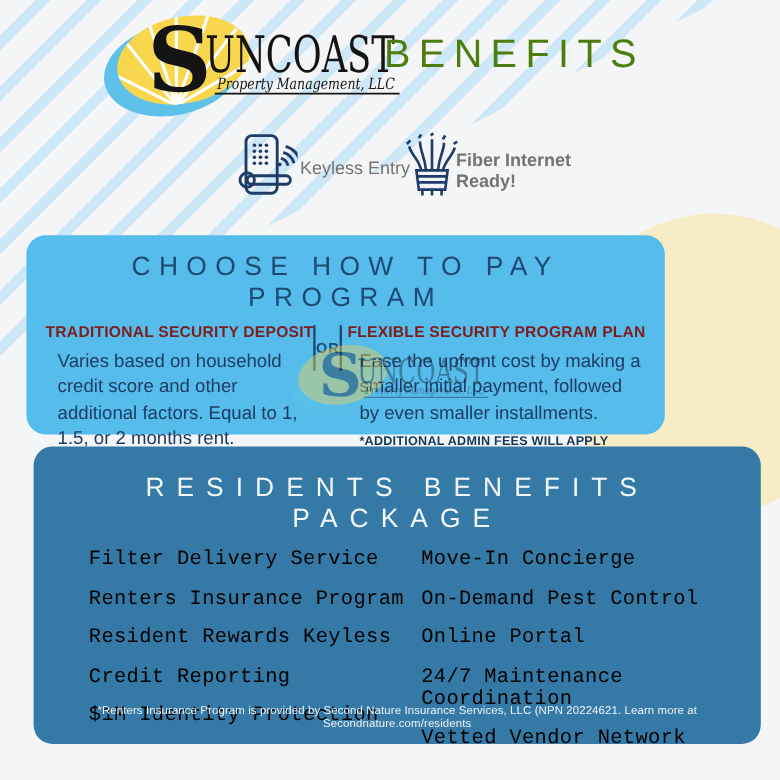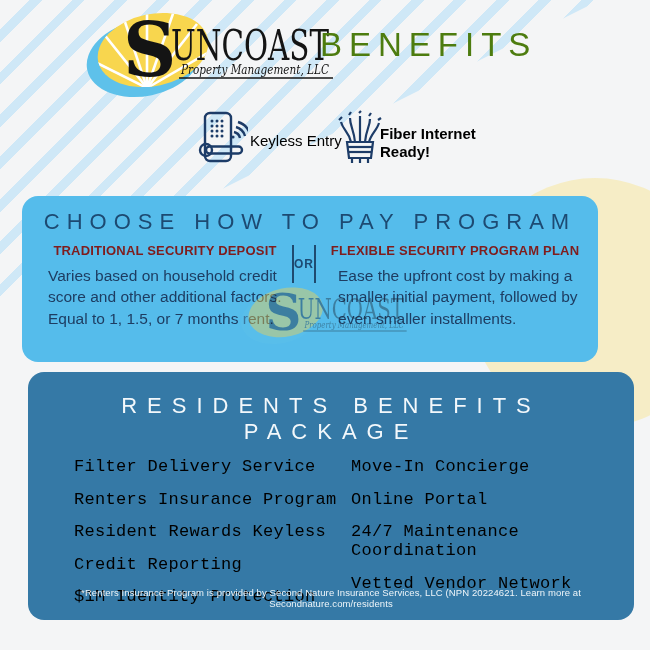--- a/index.html
+++ b/index.html
@@ -11,24 +11,24 @@
     background:repeating-linear-gradient(135deg,rgba(0,0,0,0) 0 21px,#cfe8f7 21px 30px);
     clip-path:polygon(0 0,600px 0,0 300px);}
   .cream-blob{position:absolute;right:-70px;top:178px;width:250px;height:250px;border-radius:50%;background:#f6edc6;}
 
   
   .logo{position:absolute;left:85px;top:8px;}
   .page-title{position:absolute;left:320px;top:26px;font-size:33px;letter-spacing:7px;color:#4d7c0f;font-weight:500;}
 
   
   .feature-icon{position:absolute;}
-  .feature-label{position:absolute;font-size:15px;color:#000000;line-height:18px;}
+  .feature-label{position:absolute;font-size:15px;color:#737373;line-height:18px;}
 
   
-  .pay-box{position:absolute;left:22px;top:196px;width:576px;height:166px;background:#55bceb;border-radius:16px;}
+  .pay-box{position:absolute;left:22px;top:196px;width:532px;height:166px;background:#55bceb;border-radius:16px;}
   .pay-title{margin:13px 0 8px 0;text-align:center;font-size:22px;letter-spacing:7px;color:#1d4a72;font-weight:500;}
   .pay-cols{display:flex;padding:0 16px;align-items:flex-start;}
   .pay-col{width:268px;}
   .pay-col-heading{font-size:13px;font-weight:bold;color:#7f1d1d;text-align:center;white-space:nowrap;letter-spacing:.2px;margin-bottom:7px;}
   .pay-col-body{font-size:15.5px;color:#1e3d62;line-height:1.38;padding-left:10px;}
   .pay-footnote{font-size:10.5px;font-weight:bold;color:#14385c;padding-left:10px;margin-top:7px;letter-spacing:.2px;}
   .pay-divider{width:38px;display:flex;flex-direction:row;align-items:center;margin-top:2px;}
   .pay-divider .rule{width:2px;height:38px;background:#1f4a6f;}
   .pay-divider .or{font-size:12px;font-weight:bold;color:#1d4a72;margin:8px 0;letter-spacing:1px;}
   .watermark{position:absolute;left:218px;top:88px;opacity:.42;}
@@ -128,30 +128,31 @@
   <div class="feature-label" style="left:380px;top:125px;font-weight:bold;">
     <div>Fiber Internet</div>
     <div>Ready!</div>
   </div>
 
   <div class="pay-box">
     <div class="pay-title">CHOOSE HOW TO PAY PROGRAM</div>
     <div class="pay-cols">
       <div class="pay-col">
         <div class="pay-col-heading">TRADITIONAL SECURITY DEPOSIT</div>
-        <div class="pay-col-body">Varies based on household credit score and other additional factors. Equal to 1, 1.5, or 7 months rent.</div>
+        <div class="pay-col-body">Varies based on household credit score and other additional factors. Equal to 1, 1.5, or 2 months rent.</div>
       </div>
       <div class="pay-divider">
         <div class="rule"></div>
         <div class="or">OR</div>
         <div class="rule"></div>
       </div>
       <div class="pay-col">
         <div class="pay-col-heading">FLEXIBLE SECURITY PROGRAM PLAN</div>
         <div class="pay-col-body">Ease the upfront cost by making a smaller initial payment, followed by even smaller installments.</div>
+        <div class="pay-footnote">*ADDITIONAL ADMIN FEES WILL APPLY</div>
       </div>
     </div>
 
     <svg class="watermark" width="168" height="64" viewBox="0 0 250 95">
       <ellipse cx="59" cy="50" rx="58" ry="38" transform="rotate(-12 59 50)" fill="#5ec1ea"></ellipse>
       <ellipse cx="68" cy="42" rx="56" ry="36" transform="rotate(-12 68 42)" fill="#f8d64e"></ellipse>
       <text class="logo-serif" x="38" y="68" font-size="74" font-weight="bold" fill="#1b2b3a">S</text>
       <text class="logo-serif" x="86" y="52" font-size="42" fill="#1b2b3a" textLength="158" lengthAdjust="spacingAndGlyphs">UNCOAST</text>
       <text class="logo-serif" x="96" y="66" font-size="13" font-style="italic" fill="#1b2b3a" textLength="148" lengthAdjust="spacingAndGlyphs">Property Management, LLC</text>
       <line x1="94" y1="70" x2="248" y2="70" stroke="#1b2b3a" stroke-width="1.5"></line>
@@ -163,20 +164,21 @@
     <div class="rbp-cols">
       <ul class="rbp-list">
         <li>Filter Delivery Service</li>
         <li>Renters Insurance Program</li>
         <li>Resident Rewards Keyless</li>
         <li>Credit Reporting</li>
         <li>$1M Identity Protection</li>
       </ul>
       <ul class="rbp-list">
         <li>Move-In Concierge</li>
+        <li>On-Demand Pest Control</li>
         <li>Online Portal</li>
         <li>24/7 Maintenance Coordination</li>
         <li>Vetted Vendor Network</li>
       </ul>
     </div>
     <div class="rbp-fineprint">*Renters Insurance Program is provided by Second Nature Insurance Services, LLC (NPN 20224621. Learn more at Secondnature.com/residents</div>
   </div>
 
 </div>
 

